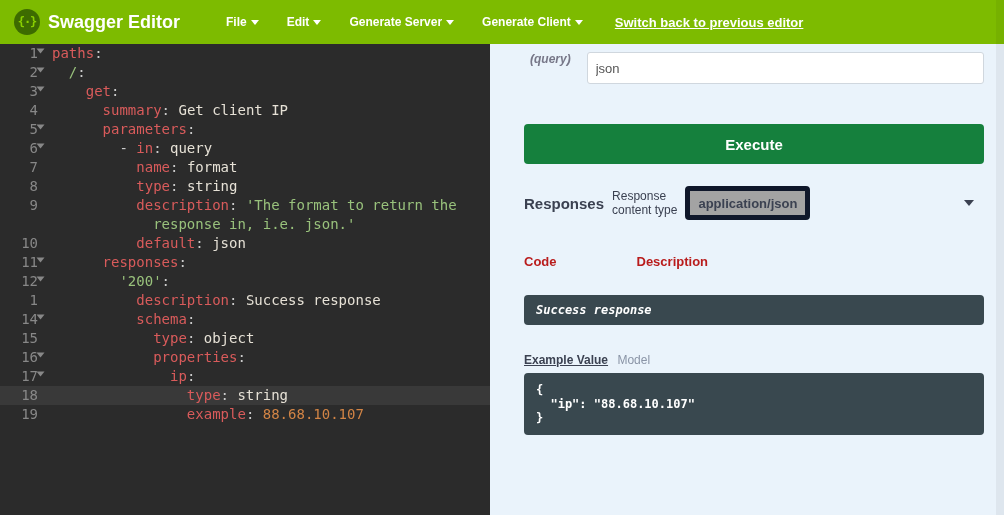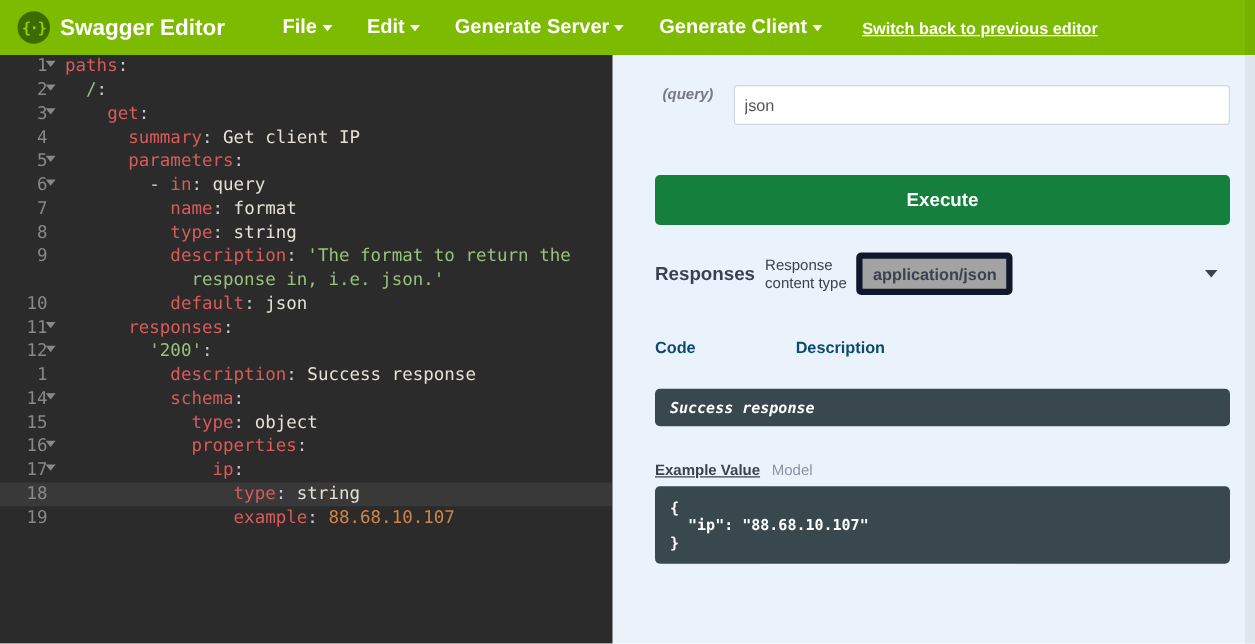--- a/index.html
+++ b/index.html
@@ -4,21 +4,21 @@
 <style>
   * { box-sizing: border-box; margin: 0; padding: 0; }
   html, body { width: 1004px; height: 515px; overflow: hidden; font-family: "Helvetica Neue", Arial, sans-serif; }
   body { display: flex; flex-direction: column; background: #fff; }
 
   
   .topbar { background: #7dbb00; color: #fff; height: 44px; display: flex; align-items: center; padding: 0 14px; gap: 24px; font-size: 14px; }
   .logo { display: flex; align-items: center; gap: 8px; font-weight: 700; font-size: 18px; }
   .logo-icon { width: 26px; height: 26px; border-radius: 50%; background: #3d6b00; display: flex; align-items: center; justify-content: center; font-family: monospace; font-size: 12px; color: #8ad000; font-weight: bold; letter-spacing: -1px; }
   .menu { display: flex; gap: 28px; margin-left: 22px; }
-  .menu-item { font-weight: 700; font-size: 16px; cursor: pointer; display: flex; align-items: center; gap: 4px; }
+  .menu-item { font-weight: 700; font-size: 12px; cursor: pointer; display: flex; align-items: center; gap: 4px; }
   .caret { display: inline-block; width: 0; height: 0; border-left: 4px solid transparent; border-right: 4px solid transparent; border-top: 5px solid #fff; }
   .switch-link { font-weight: 700; font-size: 13px; text-decoration: underline; cursor: pointer; margin-left: 8px; }
 
   
   .main { flex: 1; display: flex; overflow: hidden; }
   .editor-pane { width: 490px; background: #2b2b2b; color: #ccc; font-family: "Menlo","Consolas",monospace; font-size: 14px; line-height: 19px; position: relative; overflow: hidden; }
   .gutter { position: absolute; left: 0; top: 0; width: 44px; text-align: right; color: #888; padding-right: 6px; }
   .gutter .ln { height: 19px; position: relative; }
   .fold { position: absolute; left: 38px; top: 3px; width: 0; height: 0; border-top: 4px solid transparent; border-bottom: 4px solid transparent; border-left: 5px solid #888; transform: rotate(90deg); }
   .code { position: absolute; left: 52px; top: 0; right: 0; white-space: pre; }
@@ -27,36 +27,36 @@
 
   .k-red    { color: #d95b5b; }
   .k-white  { color: #e6e1d6; }
   .k-green  { color: #99c27c; }
   .k-num    { color: #d28445; }
   .k-str    { color: #99c27c; }
   .k-pun    { color: #ccc; }
 
   
   .docs-pane { flex: 1; background: #eaf3fb; overflow: auto; padding: 0 20px 20px 34px; }
-  .param-row { display: flex; align-items: flex-start; gap: 16px; margin-top: 24px; }
+  .param-row { display: flex; align-items: flex-start; gap: 16px; margin-top: 8px; }
   .param-meta { color: #778; font-size: 12px; font-style: italic; font-weight: 700; padding-left: 6px; }
   .param-input-wrap { flex: 1; }
   .param-input { width: 100%; height: 32px; border: 1px solid #d0d7de; border-radius: 3px; padding: 0 8px; font-size: 13px; background: #fff; color: #555; }
 
   .execute-btn { width: 100%; margin-top: 40px; height: 40px; border: none; border-radius: 4px; background: #15803d; color: #fff; font-weight: 700; font-size: 15px; cursor: pointer; }
 
   .responses-header { display: flex; align-items: center; gap: 8px; margin-top: 22px; }
   .responses-title { font-weight: 700; font-size: 15px; color: #3b4151; }
   .ct-col { font-size: 12px; color: #3b4151; line-height: 14px; }
   .ct-select { flex: 1; height: 34px; border: 5px solid #0f172a; border-radius: 4px; background: #a3a3a3; padding: 0 8px; font-size: 13px; font-weight: 700; color: #3b4151; appearance: none; position: relative; }
   .select-wrap { position: relative; flex: 1; }
   .select-wrap::after { content: ""; position: absolute; right: 10px; top: 14px; width: 0; height: 0; border-left: 5px solid transparent; border-right: 5px solid transparent; border-top: 6px solid #3b4151; pointer-events: none; }
 
   .resp-table { margin-top: 34px; }
-  .resp-head { display: flex; gap: 60px; color: #0c4a6e; font-weight: 700; font-size: 13px; padding-bottom: 12px; }
+  .resp-head { display: flex; gap: 60px; color: #b91c1c; font-weight: 700; font-size: 13px; padding-bottom: 12px; }
   .resp-head .col-desc { margin-left: 20px; }
   .resp-row { display: flex; gap: 60px; margin-top: 14px; }
   .resp-code { width: 60px; color: #3b4151; font-size: 14px; }
   .resp-desc { flex: 1; }
   .desc-box { background: #39484f; color: #fff; border-radius: 4px; padding: 8px 12px; font-family: monospace; font-style: italic; font-weight: 700; font-size: 12px; }
 
   .example-row { margin-top: 28px; }
   .example-tabs { font-size: 12px; margin-bottom: 6px; }
   .tab-active { font-weight: 700; text-decoration: underline; color: #3b4151; }
   .tab-inactive { color: #8a94a6; margin-left: 6px; }

